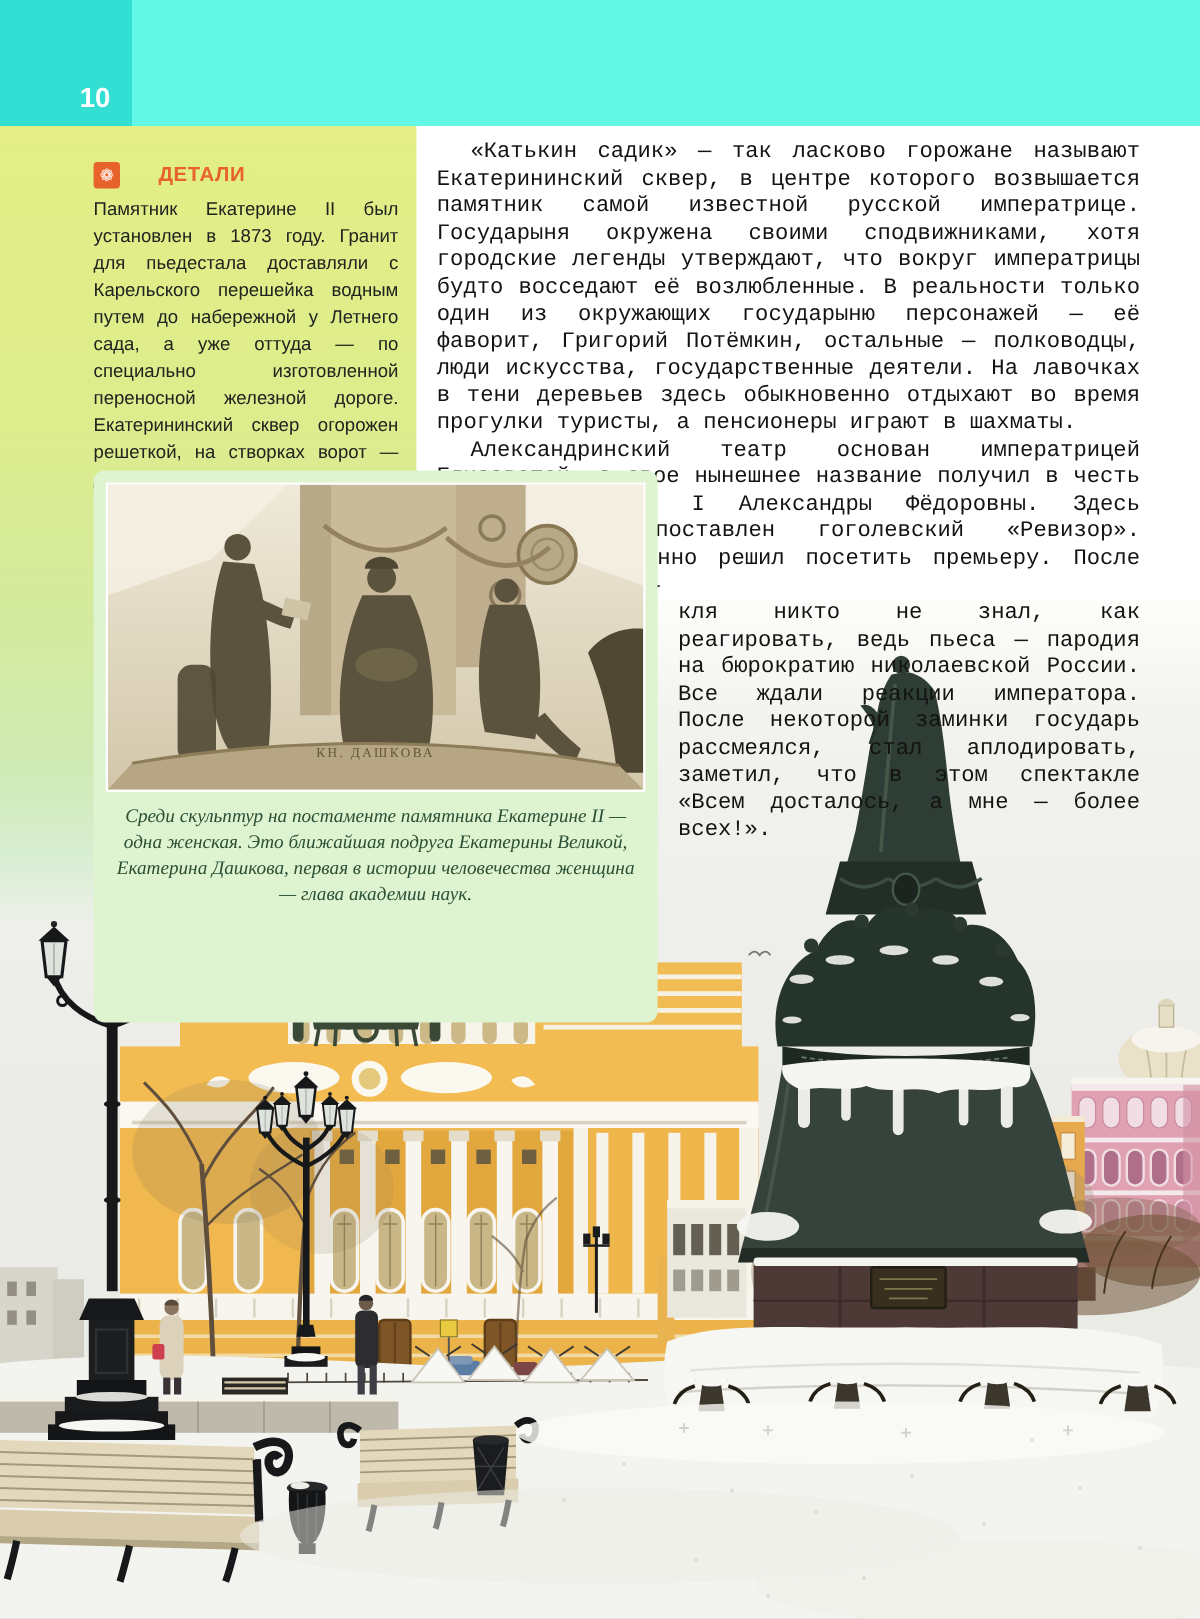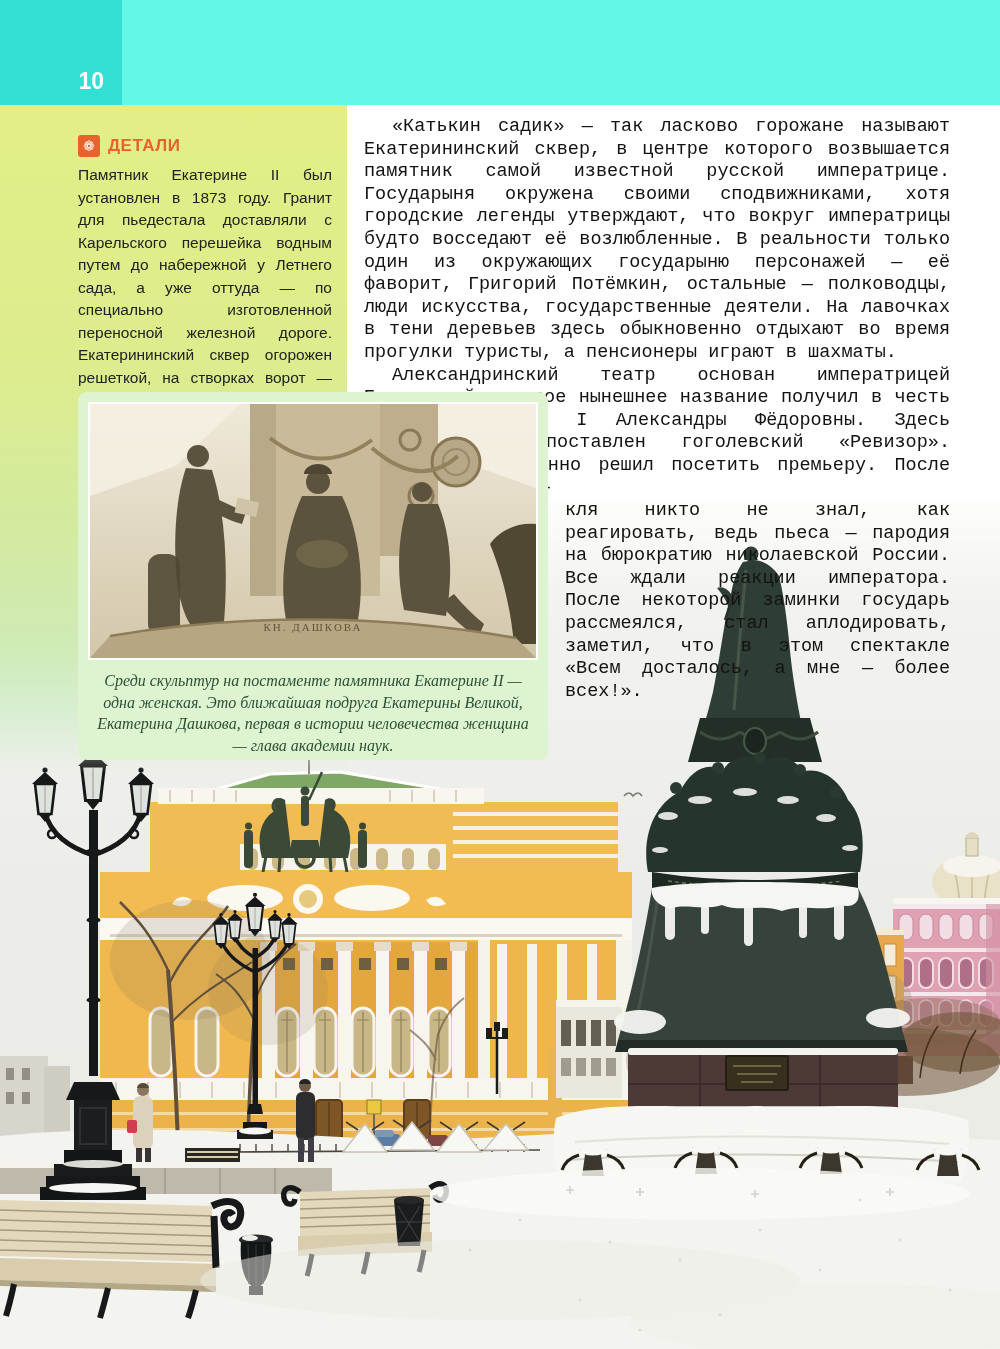--- a/index.html
+++ b/index.html
@@ -1,39 +1,39 @@
 <!DOCTYPE html>
 <html lang="ru"><head>
 <meta charset="utf-8">
 <style>
   html,body{margin:0;padding:0;background:#888;}
   .page{position:relative;width:1000px;height:1349px;margin:0 auto;background:#ffffff;overflow:hidden;
         font-family:"Liberation Sans","DejaVu Sans",sans-serif;}
   
   .header{position:absolute;left:0;top:0;width:1000px;height:105px;background:#63f8e6;}
-  .pagenum-box{position:absolute;left:0;top:0;width:122px;height:105px;background:#33ded2;
+  .pagenum-box{position:absolute;left:0;top:0;width:110px;height:105px;background:#33ded2;
                display:flex;align-items:flex-end;justify-content:flex-end;box-sizing:border-box;padding:0 18px 10px 0;}
   .pagenum{color:#fff;font-weight:bold;font-size:23px;}
   .header-title{position:absolute;left:145px;bottom:9px;color:#fff;font-weight:bold;font-size:21px;letter-spacing:3.5px;}
   
   .side-panel{position:absolute;left:0;top:105px;width:347px;height:668px;z-index:3;
      background:linear-gradient(180deg,#e3ee85 0%,#ddec8d 38%,#d3ea9e 62%,#cfeab4 80%,#d8eed2 91%,rgba(240,245,235,0) 100%);}
   .details{position:absolute;left:78px;top:30px;width:254px;}
   .details-head{display:flex;align-items:center;gap:8px;margin-bottom:7px;}
   .orn-icon{width:22px;height:22px;background:#e8632b;border-radius:3px;color:#fff;font-size:14px;line-height:22px;text-align:center;}
-  .details-title{color:#e8632b;font-weight:bold;font-size:17px;letter-spacing:.5px;}
+  .details-title{color:#e8632b;font-weight:bold;font-size:17px;letter-spacing:.5px;margin-left:24px;}
   .details-text{font-size:15.5px;line-height:22.5px;color:#20231f;text-align:justify;}
   
   .article{position:absolute;left:364px;top:116px;width:586px;z-index:2;
            font-family:Liberation Mono, monospace;font-size:18.5px;line-height:22.6px;color:#131311;}
   .article p{margin:0;text-align:justify;text-indent:28px;}
   .p-narrow{display:block;width:385px;margin-left:201px;text-align:justify;text-indent:0;
             font-family:inherit;font-size:inherit;line-height:inherit;}
   
-  .fig-card{position:absolute;left:78px;top:392px;width:470px;height:368px;background:#def3cf;border-radius:9px;z-index:4;}
+  .fig-card{position:absolute;left:78px;top:392px;width:470px;height:460px;background:#def3cf;border-radius:9px;z-index:4;}
   .fig-photo{position:absolute;left:10px;top:10px;width:446px;height:254px;border:2px solid #fff;background:#e4ddc8;}
   .fig-caption{position:absolute;left:14px;right:14px;top:278px;text-align:center;
      font-family:"Liberation Serif","DejaVu Serif",serif;font-style:italic;font-size:16px;line-height:21.5px;color:#2b4f35;}
   
   .winter{position:absolute;left:0;top:500px;width:1000px;height:849px;z-index:1;}
 </style>
 </head>
 <body>
 
 <div class="page">

